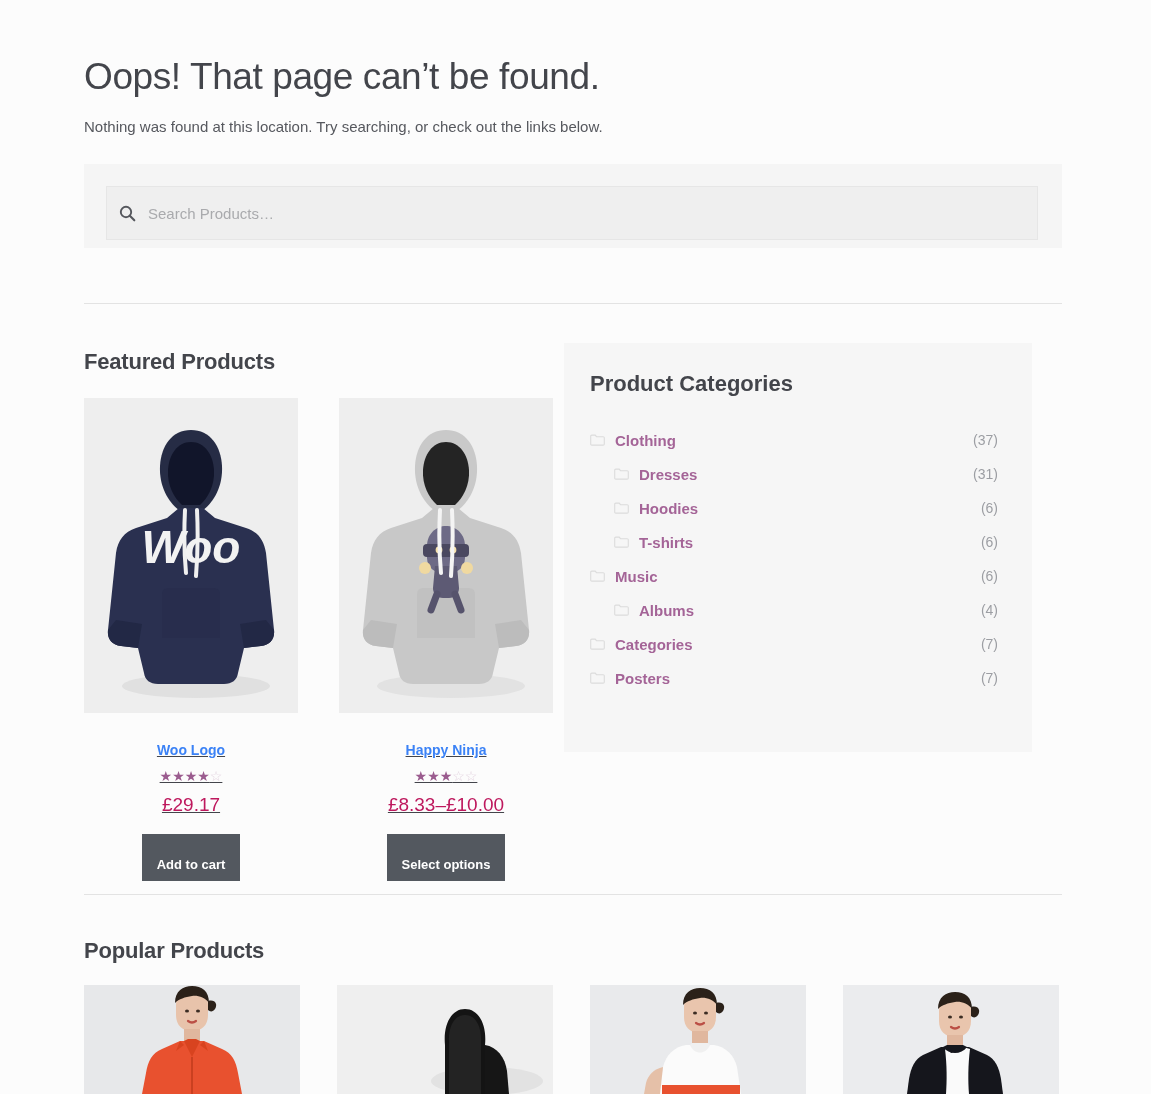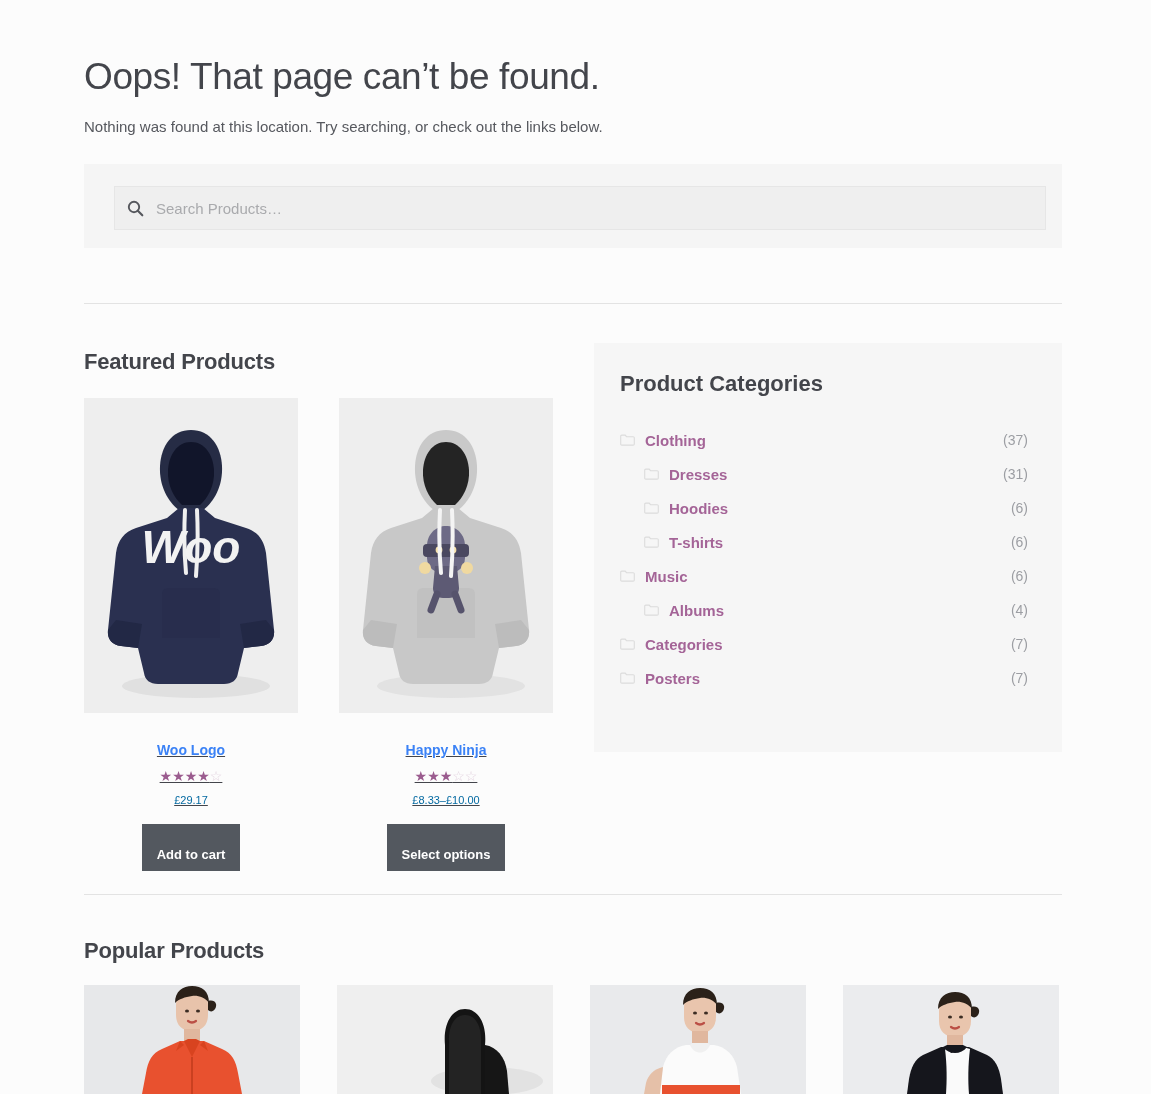--- a/index.html
+++ b/index.html
@@ -55,27 +55,26 @@
     top: 164px;
     width: 978px;
     height: 84px;
     background: #f5f5f5;
   }
   .search-field {
     position: absolute;
     left: 22px;
     top: 22px;
     width: 932px;
-    height: 44px;
+    height: 54px;
     background: #efefef;
     border: 1px solid #e6e6e6;
     display: flex;
     align-items: center;
     padding: 0 12px;
-    margin-left: 8px;
   }
   .search-icon {
     width: 17px; height: 17px;
     flex: 0 0 auto;
     margin-right: 12px;
     color: #55575d;
   }
   .search-input {
     flex: 1 1 auto;
     border: 0;
@@ -137,41 +136,41 @@
     font-size: 14px;
     letter-spacing: 0px;
     line-height: 1;
     white-space: nowrap;
   }
   .star-on { color: #9b5c8f; }
   .star-off { color: #e4d5e1; }
   .price {
     margin-top: 11px;
     text-align: center;
-    font-size: 11px;
-    color: #0369a1;
+    font-size: 19px;
+    color: #be185d;
   }
   .cart-btn-wrap { margin-top: 18px; text-align: center; }
   .cart-btn {
     display: inline-block;
     background: #53585f;
     color: #ffffff;
     border: 0;
     font-family: "Liberation Sans", sans-serif;
     font-size: 13px;
     font-weight: bold;
     padding: 24px 15px 10px;
     cursor: pointer;
     line-height: 1;
   }
 
   
   .categories-panel {
     position: absolute;
-    left: 510px;
+    left: 480px;
     top: 343px;
     width: 468px;
     height: 409px;
     background: #f6f6f6;
     padding: 28px 34px 0 26px;
   }
   #categories-title { margin: 0 0 26px; font-size: 22px; font-weight: bold; color: #43454b; }
   .cat-list { list-style: none; margin: 0; padding: 0; }
   .cat-row {
     display: flex;

